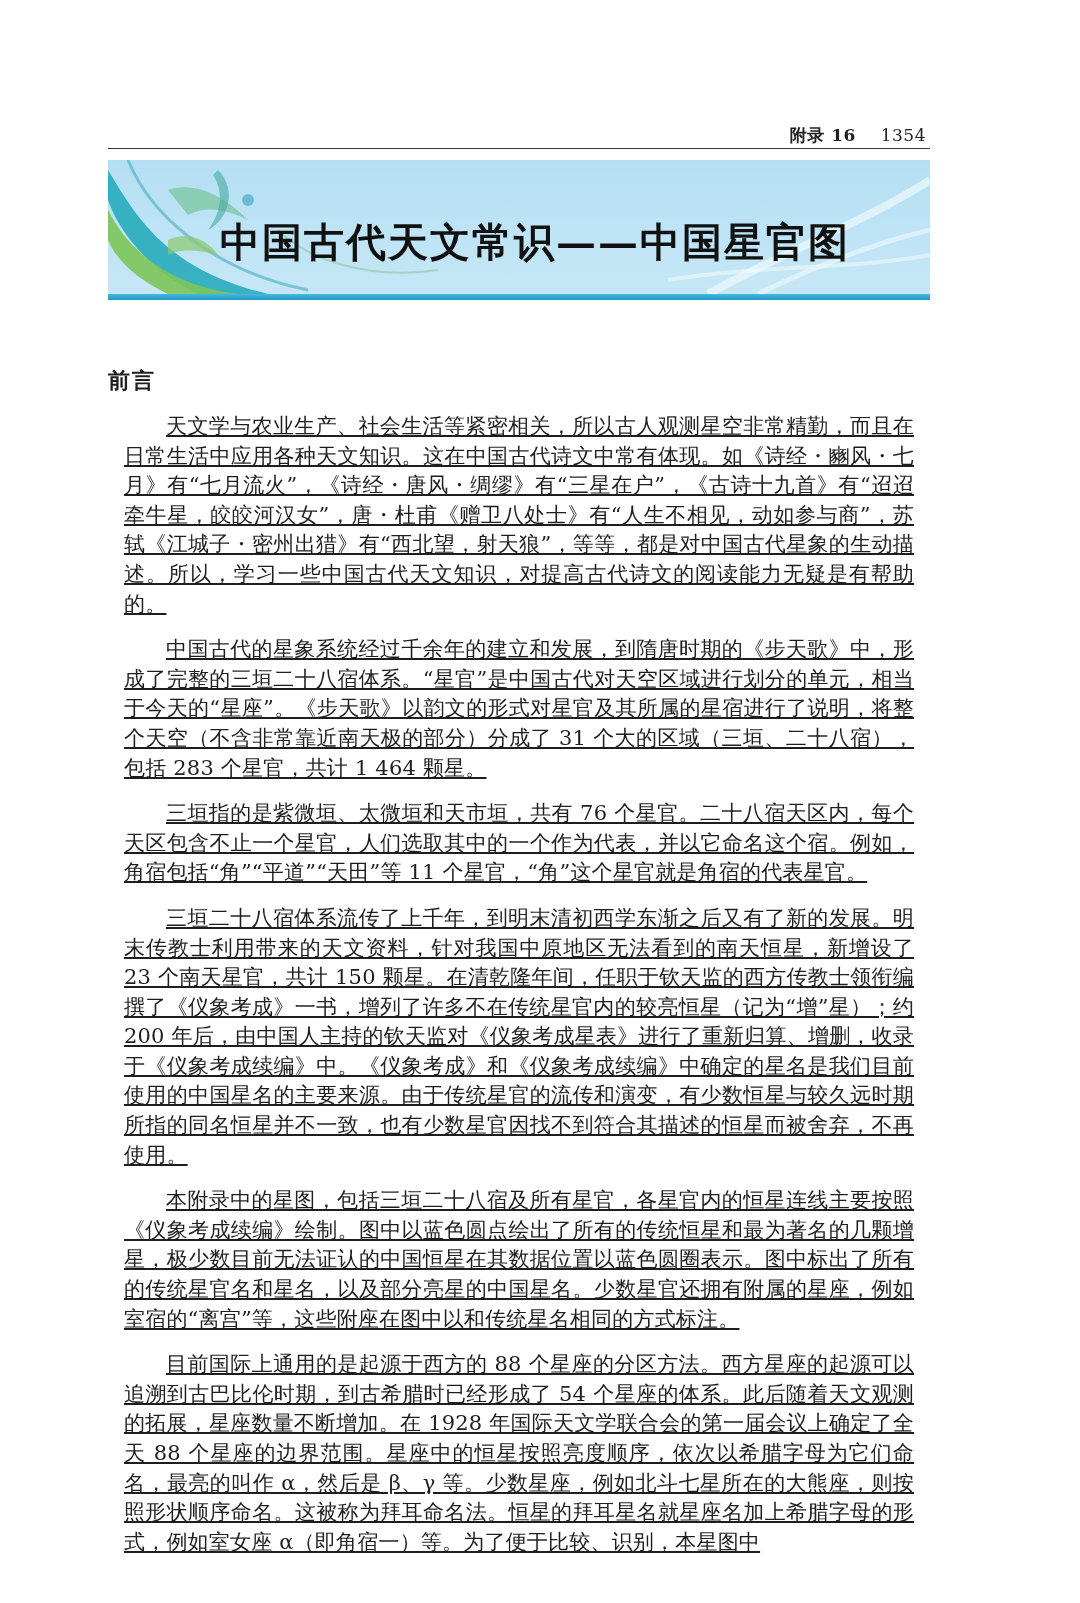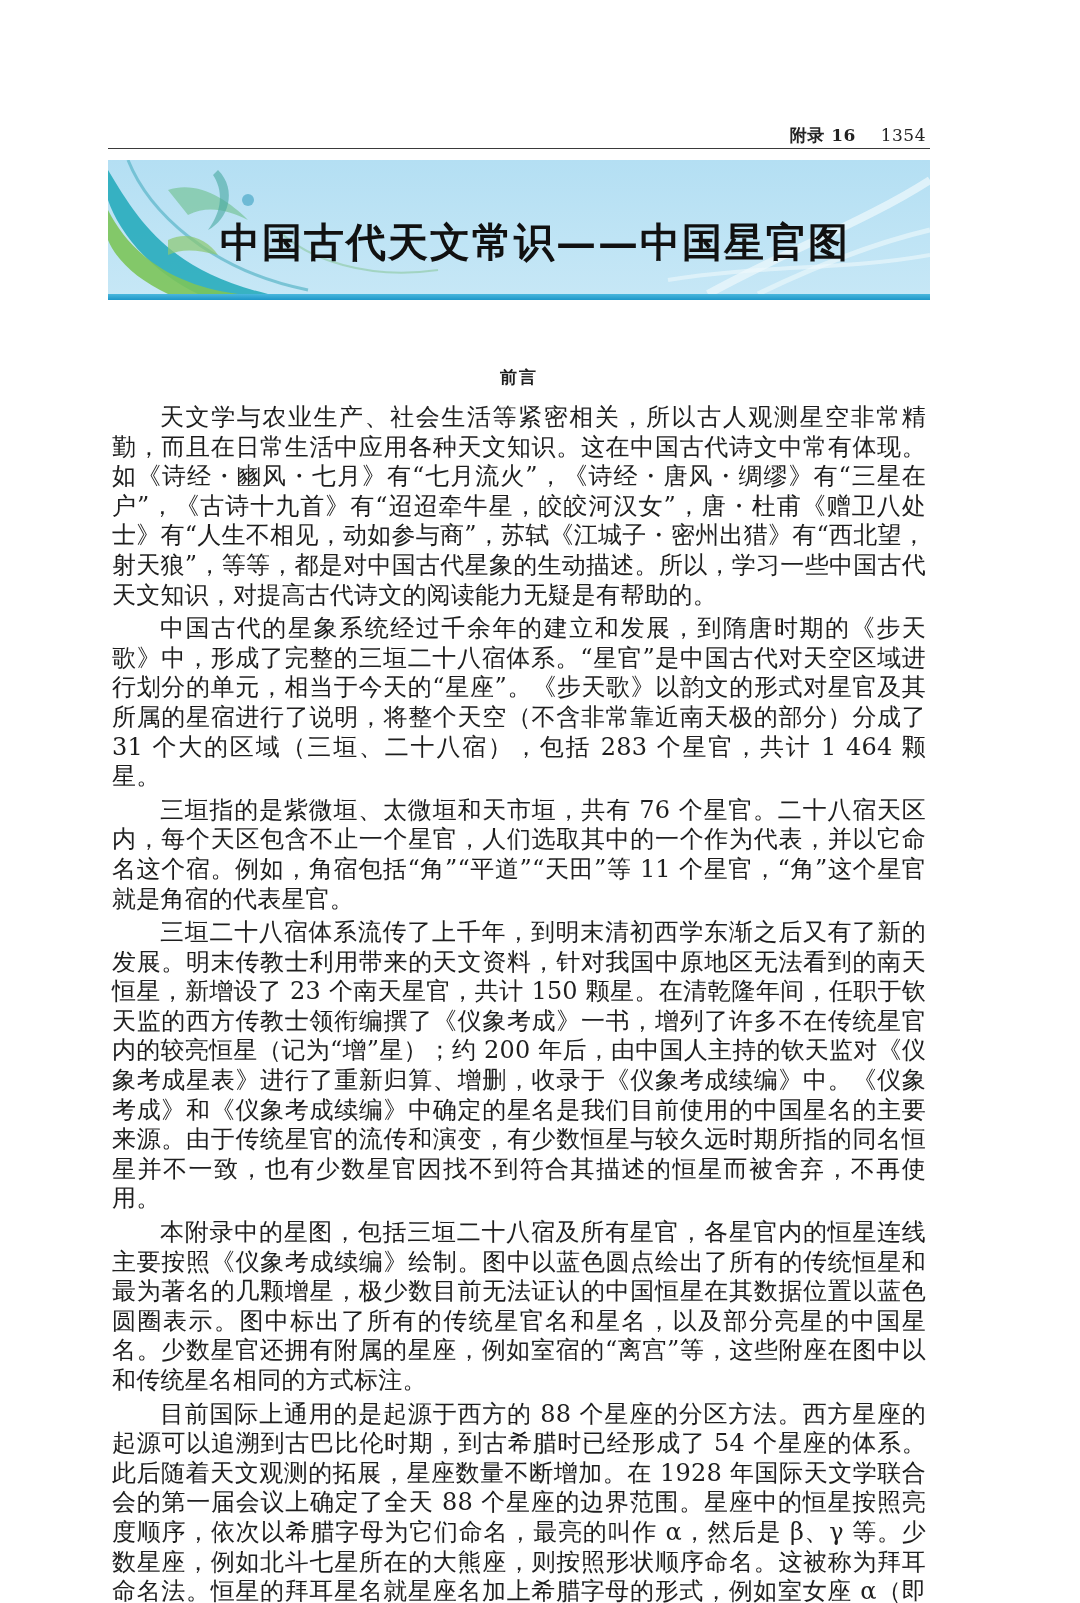--- a/index.html
+++ b/index.html
@@ -12,24 +12,24 @@
   .running-head .sec { font-weight: bold; margin-right: 19px; }
   .banner { position: absolute; left: 108px; top: 160px; width: 822px; height: 134px;
             background: linear-gradient(180deg, #b4dff3 0%, #bfe4f5 60%, #c6e7f6 100%);
             overflow: hidden; }
   .banner-bar { position: absolute; left: 108px; top: 294px; width: 822px; height: 6px;
                 background: linear-gradient(180deg,#4ab7dd,#1e96c8); }
   .banner-title { position: absolute; left: 112px; top: 58px; font-size: 40px; font-weight: bold;
                   letter-spacing: 2px; color: #111; white-space: nowrap; line-height: 48px; }
   .banner svg { position: absolute; left: 0; top: 0; }
   .content { position: absolute; left: 108px; top: 366px; width: 822px; }
-  .section-title { text-align: center; font-size: 17px; font-weight: bold; margin: 0 0 14px 0;
+  .section-title { font-size: 22px; font-weight: bold; margin: 0 0 14px 0;
                    letter-spacing: 2px; font-family: Liberation Serif, serif; }
-  .para { font-size: 24px; line-height: 29.6px; text-indent: 2em; margin: 4px;
-          text-align: justify; letter-spacing: 0.2px; }
+  .para { font-size: 21px; line-height: 29.6px; text-indent: 2em; margin: 16px;
+          text-align: justify; letter-spacing: 0.2px; text-decoration: underline; }
 </style>
 </head>
 <body>
 
 <div class="page-header">
   <div class="running-head">
     <span class="sec">附录 16</span>
     <span>1354</span>
   </div>
 </div>

